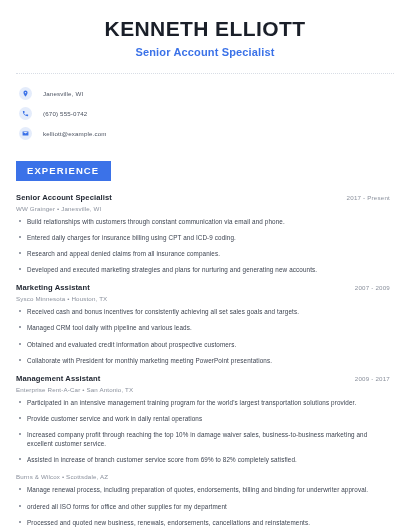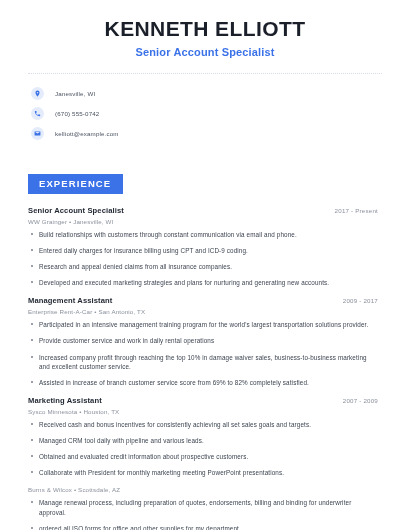--- a/index.html
+++ b/index.html
@@ -12,21 +12,21 @@
     height: 530px;
     overflow: hidden;
     font-family: "Liberation Sans", sans-serif;
     color: #2e3440;
     -webkit-font-smoothing: antialiased;
   }
   .page {
     width: 410px;
     height: 530px;
     box-sizing: border-box;
-    padding: 0 28px;
+    padding: 0 16px;
     background: #fff;
     position: relative;
   }
 
   
   .header {
     padding-top: 17px;
     text-align: center;
   }
   .name {
@@ -84,21 +84,21 @@
 
   
   .section-badge {
     display: inline-block;
     background: #3b72e8;
     color: #ffffff;
     font-size: 9.5px;
     font-weight: bold;
     letter-spacing: 1.1px;
     padding: 5px 12px 5px 11px;
-    margin-top: 30px;
+    margin-top: 17px;
     line-height: 1;
   }
 
   
   .jobs {
     margin-top: 12px;
   }
   .job { margin-bottom: 9px; }
   .job-head {
     display: flex;
@@ -205,47 +205,47 @@
       <ul class="bullets">
         <li>Build relationships with customers through constant communication via email and phone.</li>
         <li>Entered daily charges for insurance billing using CPT and ICD-9 coding.</li>
         <li>Research and appeal denied claims from all insurance companies.</li>
         <li>Developed and executed marketing strategies and plans for nurturing and generating new accounts.</li>
       </ul>
     </div>
 
     <div class="job">
       <div class="job-head">
+        <span class="job-title">Marketing Assistant</span>
+        <span class="job-dates">2007 - 2009</span>
+      </div>
+      <div class="job-meta">Sysco Minnesota • Houston, TX</div>
+      <ul class="bullets">
+        <li>Received cash and bonus incentives for consistently achieving all set sales goals and targets.</li>
+        <li>Managed CRM tool daily with pipeline and various leads.</li>
+        <li>Obtained and evaluated credit information about prospective customers.</li>
+        <li>Collaborate with President for monthly marketing meeting PowerPoint presentations.</li>
+      </ul>
+    </div>
+
+    <div class="job">
+      <div class="job-head">
         <span class="job-title">Management Assistant</span>
         <span class="job-dates">2009 - 2017</span>
       </div>
       <div class="job-meta">Enterprise Rent-A-Car • San Antonio, TX</div>
       <ul class="bullets">
         <li>Participated in an intensive management training program for the world's largest transportation solutions provider.</li>
         <li>Provide customer service and work in daily rental operations</li>
         <li>Increased company profit through reaching the top 10% in damage waiver sales, business-to-business marketing and excellent customer service.</li>
         <li>Assisted in increase of branch customer service score from 69% to 82% completely satisfied.</li>
       </ul>
     </div>
 
     <div class="job">
-      <div class="job-head">
-        <span class="job-title">Marketing Assistant</span>
-        <span class="job-dates">2007 - 2009</span>
-      </div>
-      <div class="job-meta">Sysco Minnesota • Houston, TX</div>
-      <ul class="bullets">
-        <li>Received cash and bonus incentives for consistently achieving all set sales goals and targets.</li>
-        <li>Managed CRM tool daily with pipeline and various leads.</li>
-        <li>Obtained and evaluated credit information about prospective customers.</li>
-        <li>Collaborate with President for monthly marketing meeting PowerPoint presentations.</li>
-      </ul>
-    </div>
-
-    <div class="job">
       <div class="job-meta">Burns &amp; Wilcox • Scottsdale, AZ</div>
       <ul class="bullets">
         <li>Manage renewal process, including preparation of quotes, endorsements, billing and binding for underwriter approval.</li>
         <li>ordered all ISO forms for office and other supplies for my department</li>
         <li>Processed and quoted new business, renewals, endorsements, cancellations and reinstatements.</li>
 
       </ul>
     </div>
 
   </div>

